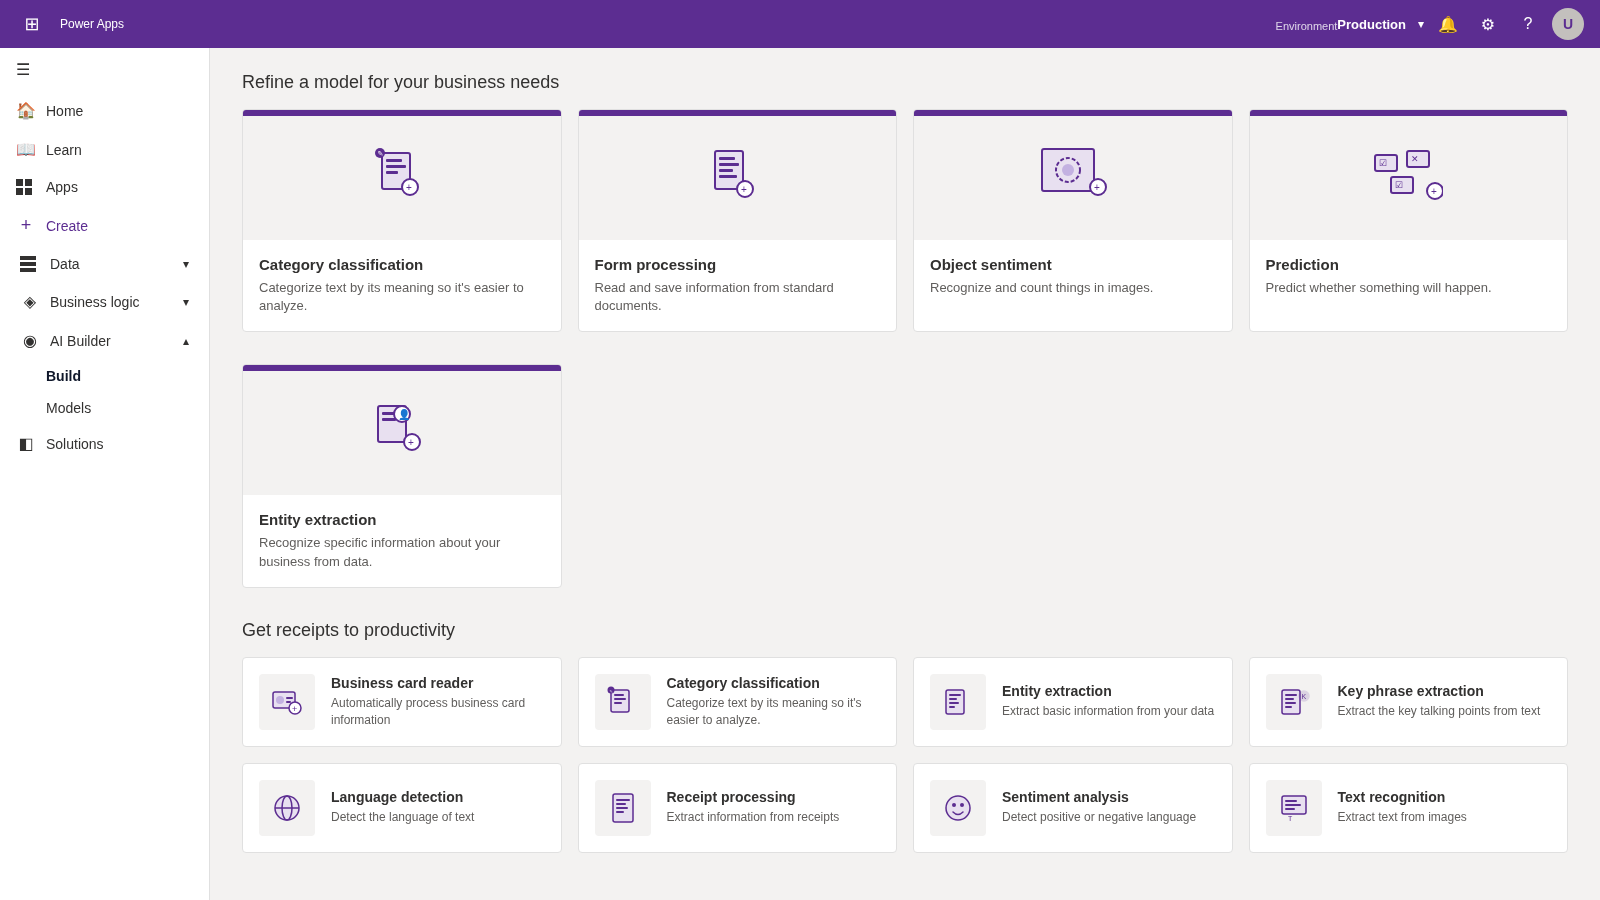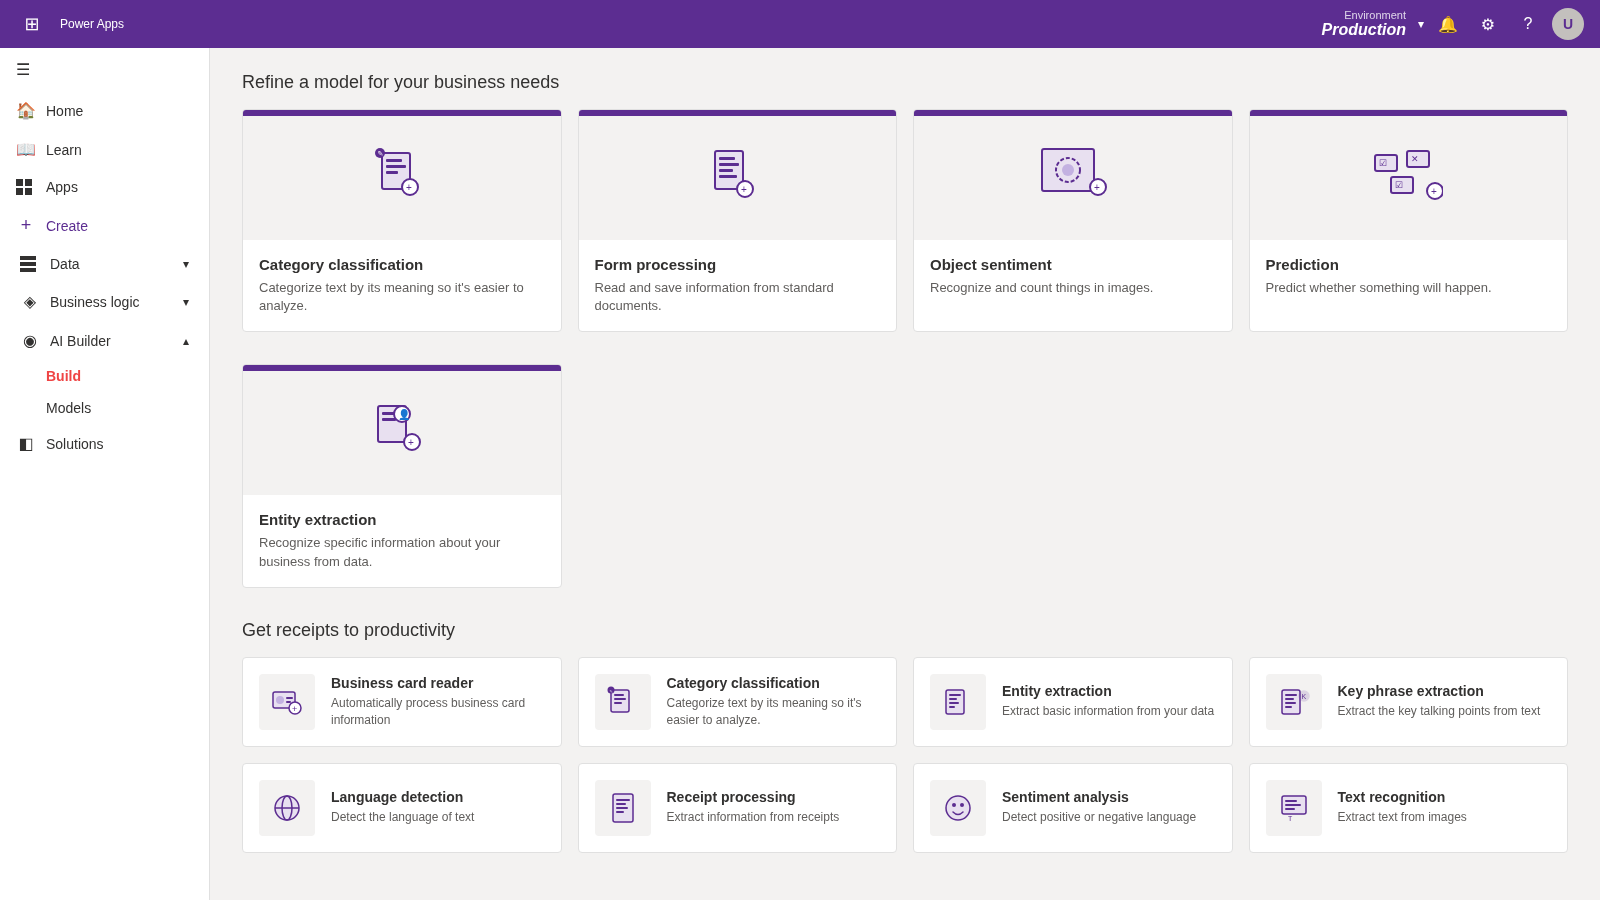--- a/index.html
+++ b/index.html
@@ -30,28 +30,28 @@
       font-weight: 400;
       flex: 1;
     }
     .topbar-right {
       display: flex;
       align-items: center;
       gap: 8px;
     }
     .topbar-env {
       display: flex;
-      flex-direction: column;
+      flex-direction: row;
       align-items: flex-end;
       color: white;
       font-size: 12px;
       margin-right: 4px;
     }
     .topbar-env-label { opacity: 0.8; font-size: 11px; }
-    .topbar-env-value { font-weight: 600; font-size: 16px; font-style: italic; }
+    .topbar-env-value { font-weight: 600; font-size: 13px; }
     .topbar-chevron { color: white; font-size: 12px; cursor: pointer; }
     .topbar-icon {
       color: white;
       width: 32px; height: 32px;
       display: flex; align-items: center; justify-content: center;
       cursor: pointer;
       font-size: 16px;
       border-radius: 4px;
     }
     .avatar {
@@ -113,21 +113,21 @@
     .sidebar-sub {
       padding-left: 46px;
       font-size: 14px;
       color: #323130;
       cursor: pointer;
     }
     .sidebar-sub-item {
       padding: 8px 16px 8px 0;
       cursor: pointer;
     }
-    .sidebar-sub-item.active { color: #ef4444; font-weight: 600; }
+    .sidebar-sub-item.active { color: #0f172a; font-weight: 600; }
 
     
     .main {
       flex: 1;
       overflow-y: auto;
       padding: 24px 32px;
     }
 
     
     .section-title {

